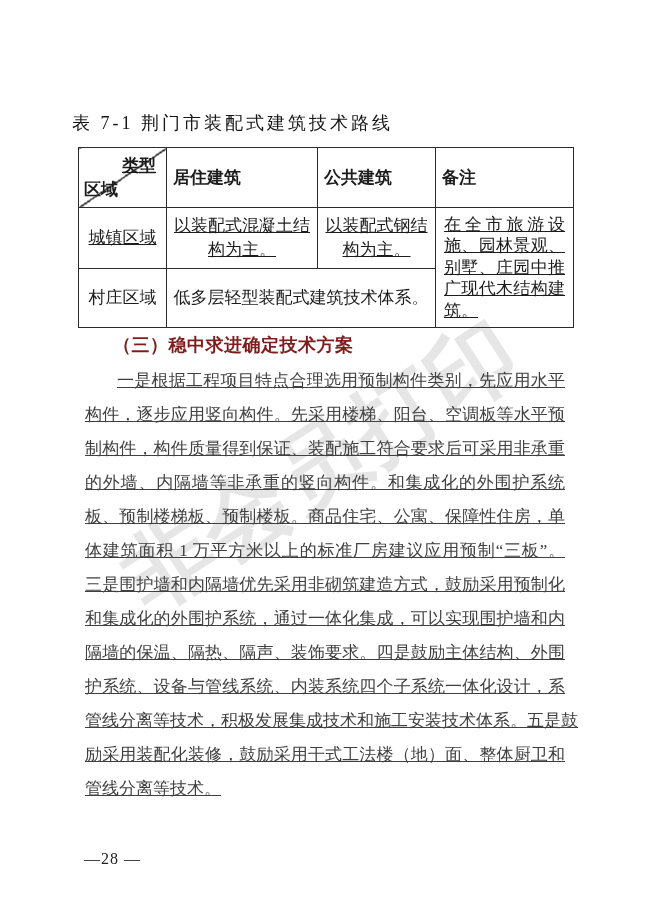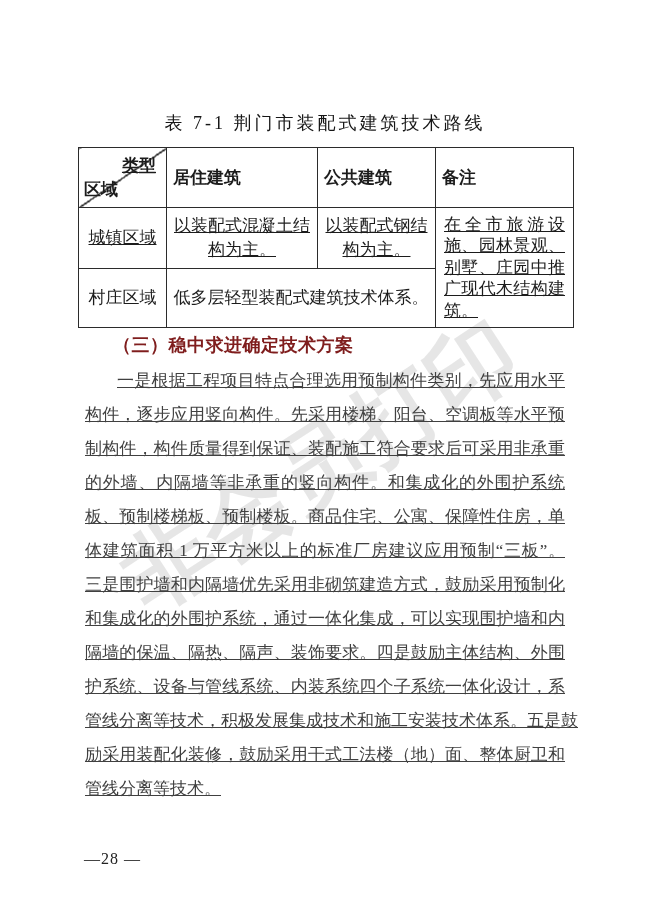--- a/index.html
+++ b/index.html
@@ -24,22 +24,21 @@
     transform-origin:0 50%;
     white-space:nowrap;
     z-index:0;
     font-weight:bold;
     user-select:none;
   }
   .content{position:relative;z-index:1;}
   
   .caption{
     position:absolute;
-    top:111px;left:85px;width:480px;
-    text-align:center;
+    top:111px;left:72px;width:480px;
     font-size:18px;
     letter-spacing:3px;
     color:#161616;
   }
   
   .tbl-wrap{position:absolute;top:147px;left:78px;}
   table{
     border-collapse:collapse;
     table-layout:fixed;
     width:495px;

